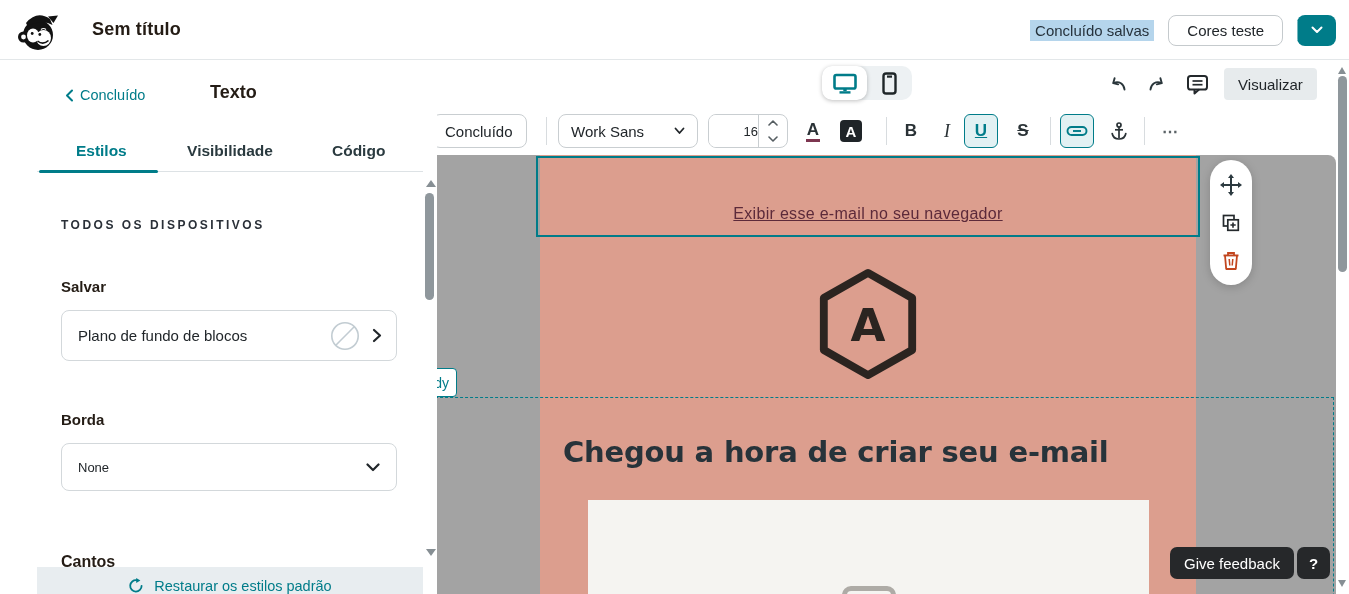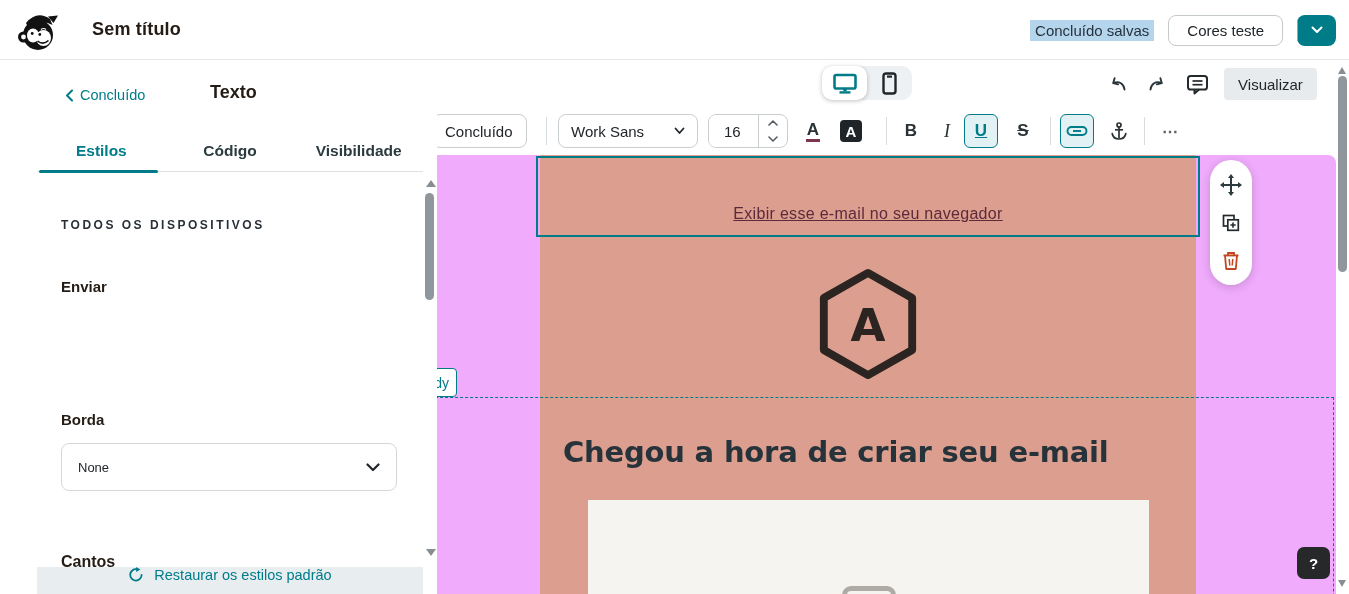--- a/index.html
+++ b/index.html
@@ -36,21 +36,21 @@
   .colors-label { top:218px; font-size:15px; font-weight:700; color:#241c15; }
   .color-card { position:absolute; left:24px; top:250px; width:336px; height:51px; border:1px solid #d3d8db; border-radius:8px;
                 display:flex; align-items:center; padding:0 14px 0 16px; cursor:pointer; background:#fff; }
   .color-card .lbl { flex:1; font-size:15px; color:#21262a; }
   .border-label { top:351px; font-size:15px; font-weight:700; color:#241c15; }
   .border-select { position:absolute; left:24px; top:383px; width:336px; height:48px; border:1px solid #d3d8db; border-radius:8px;
                    display:flex; align-items:center; padding:0 16px; cursor:pointer; background:#fff; }
   .border-select .lbl { flex:1; font-size:13px; color:#21262a; }
   .corners-label { top:493px; font-size:16px; font-weight:700; color:#241c15; }
   .side-footer { position:absolute; left:0; top:507px; width:386px; height:27px; background:#e8edf0; display:flex;
-                 align-items:flex-start; justify-content:center; gap:10px; cursor:pointer; z-index:5; }
+                 align-items:flex-end; justify-content:center; gap:10px; cursor:pointer; z-index:5; }
   .side-footer span { color:#007c89; font-size:14.5px; }
 
   
   .side-scroll-up { position:absolute; left:389px; top:120px; width:0; height:0;
                     border-left:5px solid transparent; border-right:5px solid transparent; border-bottom:7px solid #878f94; }
   .side-scroll-thumb { position:absolute; left:388px; top:133px; width:9px; height:107px; background:#8f979c; border-radius:5px; cursor:grab; }
   .side-scroll-down { position:absolute; left:389px; top:489px; width:0; height:0;
                       border-left:5px solid transparent; border-right:5px solid transparent; border-top:7px solid #878f94; }
 
   
@@ -63,39 +63,39 @@
   .btn-preview { position:absolute; left:824px; top:8px; width:93px; height:32px; background:#e7ebed; border:none; border-radius:4px;
                  font-size:15px; color:#21262a; cursor:pointer; }
 
   .fmt-bar { position:absolute; left:0; top:54px; width:936px; height:36px; }
   .fmt-dd { position:absolute; height:34px; border:1px solid #c9ced1; border-radius:8px; display:flex; align-items:center;
             padding:0 12px; gap:10px; font-size:15px; color:#21262a; cursor:pointer; background:#fff; }
   .dd-paragraph { left:32px; top:0; width:95px; justify-content:space-between; }
   .dd-font { left:158px; top:0; width:140px; justify-content:space-between; }
   .size-box { position:absolute; left:308px; top:0; width:80px; height:34px; border:1px solid #c9ced1; border-radius:8px;
               display:flex; background:#fff; overflow:hidden; }
-  .size-box input { width:49px; border:none; outline:none; font-size:15px; color:#21262a; padding-left:15px;
-                    font-family:"Liberation Sans", sans-serif; }
+  .size-box input { width:49px; border:none; outline:none; font-size:13px; color:#21262a; padding-left:15px;
+                    font-family:"Liberation Sans", sans-serif;text-align:right; }
   .stepper { width:30px; border-left:1px solid #c9ced1; display:flex; flex-direction:column; }
   .stepper div { flex:1; display:flex; align-items:center; justify-content:center; cursor:pointer; }
   .fmt-sep { position:absolute; top:3px; width:1px; height:28px; background:#d8dcdf; }
   .fmt-ic { position:absolute; top:0; width:34px; height:34px; display:flex; align-items:center; justify-content:center;
             cursor:pointer; border-radius:6px; font-size:17px; color:#2a3236; }
   .fmt-ic.active { border:1.5px solid #007c89; background:#e2f1f3; }
   .a-color { font-weight:700; border-bottom:3px solid #7d3650; line-height:1; padding:0 1px 1px 1px; }
   .a-bg { background:#1f2428; color:#fff; font-weight:700; width:22px; height:22px; border-radius:4px;
           display:flex; align-items:center; justify-content:center; font-size:15px; }
   .g-bold { font-weight:800; }
   .g-italic { font-family:"Liberation Serif", serif; font-style:italic; font-size:18px; }
   .g-under { text-decoration:underline; color:#007c89; font-weight:600; }
   .g-strike { text-decoration:line-through; font-weight:600; }
   .g-more { color:#5a6266; letter-spacing:2px; font-weight:700; font-size:16px; }
 
   
-  .canvas { position:absolute; left:0; top:95px; width:936px; height:439px; background:#f0abfc;
+  .canvas { position:absolute; left:0; top:95px; width:936px; height:439px; background:#a3a3a3;
             border-radius:8px 8px 0 0; overflow:hidden; }
   .email-col { position:absolute; left:140px; top:0; width:656px; height:439px; background:#dc9e8e; }
   .sel-block { position:absolute; left:136px; top:1px; width:664px; height:81px; border:2px solid #007c89; cursor:pointer; }
   .browser-link { position:absolute; left:0; right:0; top:47px; text-align:center; font-size:16px; letter-spacing:.3px;
                   color:#5c2a3a; text-decoration:underline; cursor:pointer; }
   .hex-logo { position:absolute; left:414px; top:113px; cursor:pointer; }
   .body-outline { position:absolute; left:0; top:242px; width:934px; height:250px;
                   border-top:1px dashed #007c89; border-left:1px dashed #007c89; border-right:1px dashed #007c89; }
   .body-tag { position:absolute; left:9px; top:213px; width:48px; height:29px; background:#fff; border:1px solid #007c89;
               border-radius:4px; color:#007c89; font-size:14px; display:flex; align-items:center; justify-content:center; cursor:pointer; z-index:3; }
@@ -162,27 +162,37 @@
     <div class="back-link">
       <svg width="9" height="13" viewBox="0 0 9 13">
           <polyline points="7,1.5 2,6.5 7,11.5" fill="none" stroke="#007c89" stroke-width="2" stroke-linecap="round" stroke-linejoin="round"></polyline>
         </svg>
       <span>Concluído</span>
     </div>
     <div class="panel-title">Texto</div>
 
     <div class="tabs">
       <div class="tab active">Estilos</div>
+      <div class="tab">Visibilidade</div>
       <div class="tab">Código</div>
-      <div class="tab">Visibilidade</div>
     </div>
 
     <div class="side-section all-devices">TODOS OS DISPOSITIVOS</div>
-    <div class="side-section colors-label">Enviar</div>
-
+    <div class="side-section colors-label">Salvar</div>
+
+    <div class="color-card">
+      <span class="lbl">Plano de fundo de blocos</span>
+      <svg width="30" height="30" viewBox="0 0 30 30">
+        <circle cx="15" cy="15" r="13.2" fill="none" stroke="#c2ccd2" stroke-width="1.6"></circle>
+        <line x1="5.8" y1="24.2" x2="24.2" y2="5.8" stroke="#c2ccd2" stroke-width="1.6"></line>
+      </svg>
+      <svg width="10" height="15" viewBox="0 0 10 15" style="margin-left:12px">
+        <polyline points="2,2 8,7.5 2,13" fill="none" stroke="#21262a" stroke-width="2.2" stroke-linecap="round" stroke-linejoin="round"></polyline>
+      </svg>
+    </div>
 
     <div class="side-section border-label">Borda</div>
     <div class="border-select">
       <span class="lbl">None</span>
       <svg width="14" height="9" viewBox="0 0 14 9">
         <polyline points="1.5,1.5 7,7 12.5,1.5" fill="none" stroke="#21262a" stroke-width="2.2" stroke-linecap="round" stroke-linejoin="round"></polyline>
       </svg>
     </div>
 
     <div class="side-section corners-label">Cantos</div>
@@ -355,20 +365,21 @@
           <svg width="20" height="21" viewBox="0 0 20 21">
             <line x1="2.5" y1="5.5" x2="17.5" y2="5.5" stroke="#c2461f" stroke-width="1.8"></line>
             <path d="M7 5.5 V3 H13 V5.5" fill="none" stroke="#c2461f" stroke-width="1.8"></path>
             <path d="M4 5.5 L5.2 19 H14.8 L16 5.5" fill="none" stroke="#c2461f" stroke-width="1.8" stroke-linejoin="round"></path>
             <line x1="8.2" y1="9" x2="8.8" y2="15.5" stroke="#c2461f" stroke-width="1.5"></line>
             <line x1="11.8" y1="9" x2="11.2" y2="15.5" stroke="#c2461f" stroke-width="1.5"></line>
           </svg>
         </div>
       </div>
 
+      <button class="feedback-btn">Give feedback</button>
       <button class="help-btn">?</button>
     </div>
   </main>
 
   <div class="main-scroll">
     <div class="main-scroll-up"></div>
     <div class="main-scroll-thumb"></div>
     <div class="main-scroll-down"></div>
   </div>
 

